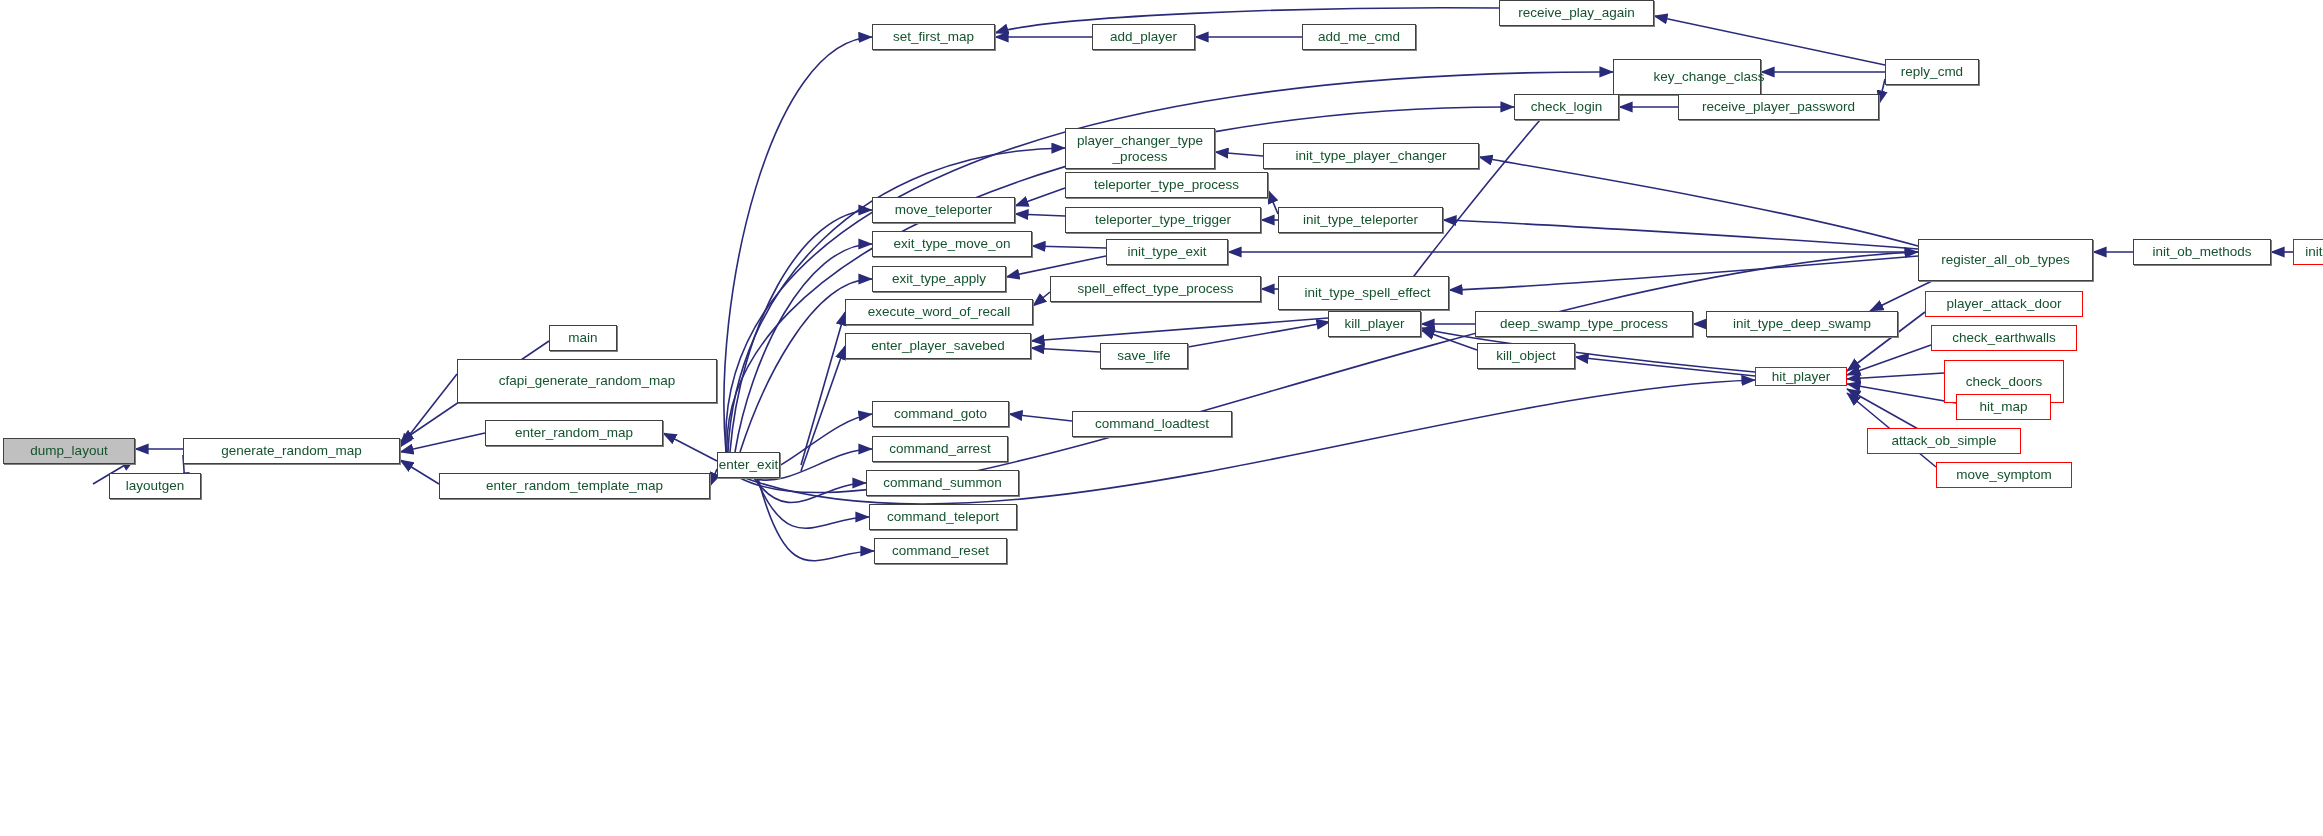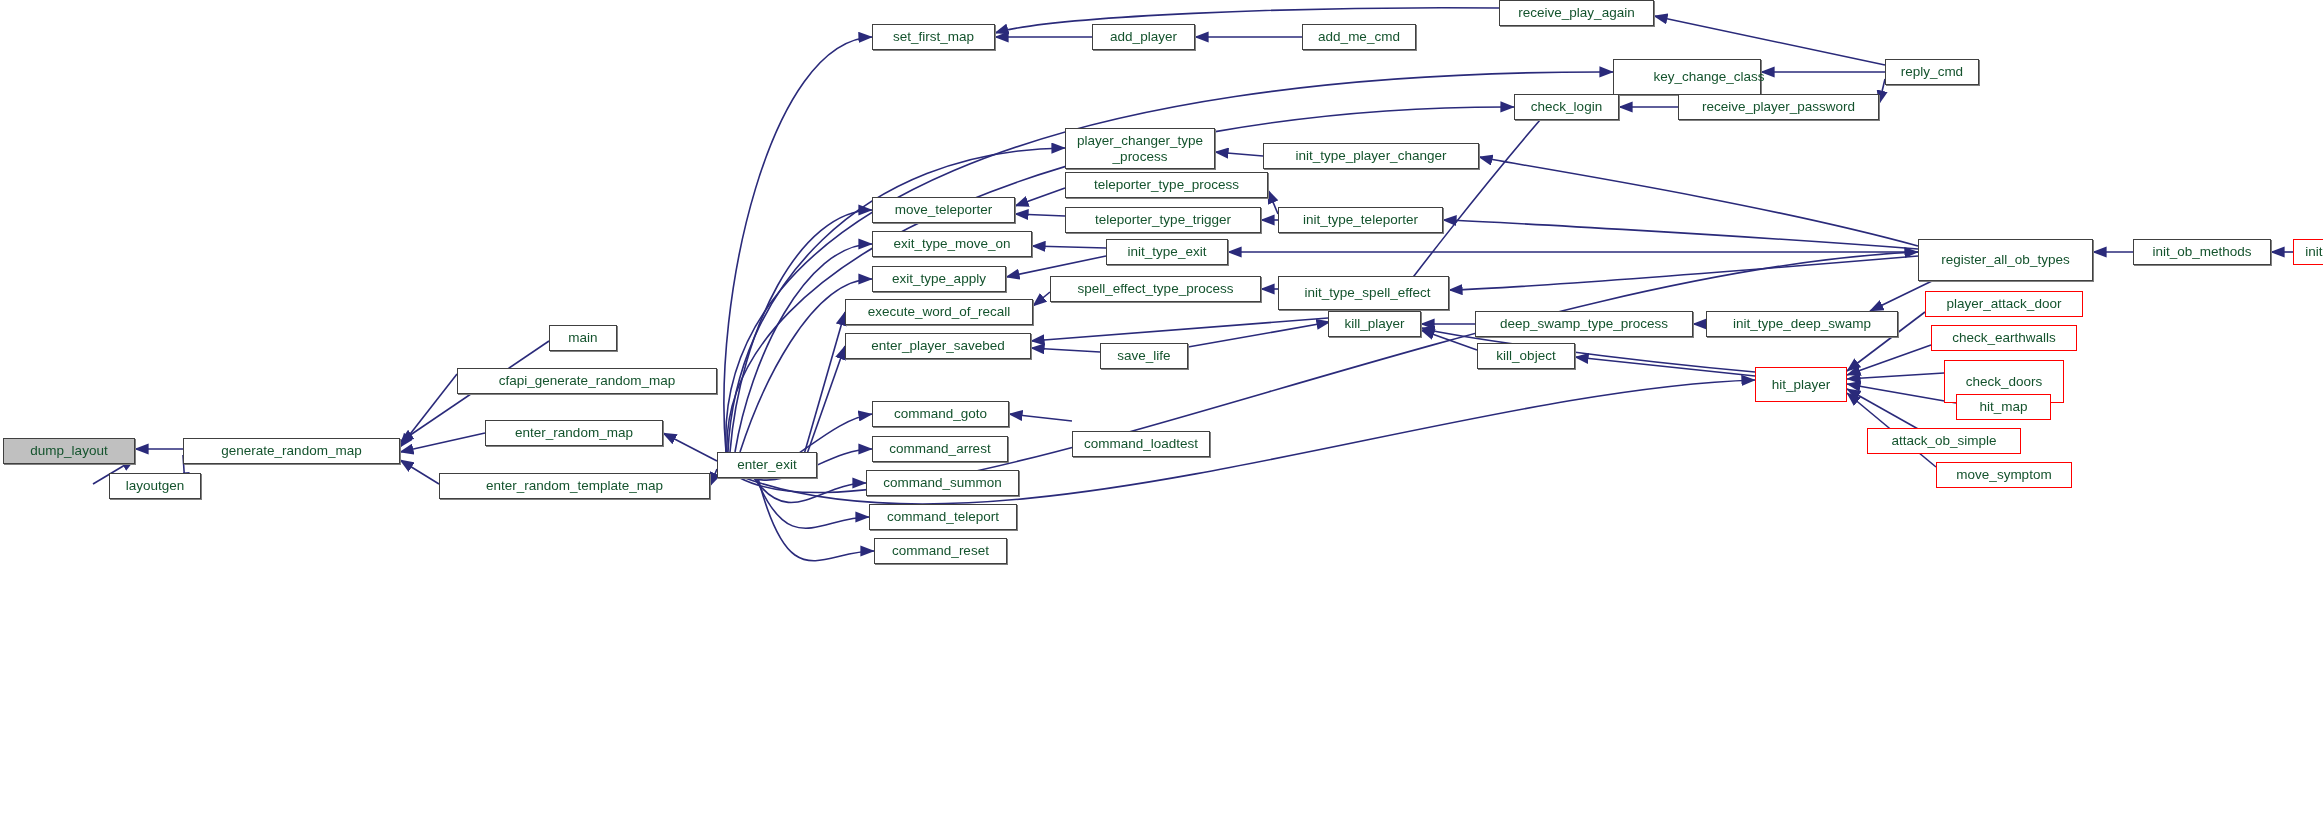--- a/index.html
+++ b/index.html
@@ -122,24 +122,24 @@
         <path d="M 2133 252 L 2093 252" fill="none" stroke="#2a2a7a" stroke-width="1.6" marker-end="url(#arrowhead)"></path>
         <path d="M 2293 252 L 2271 252" fill="none" stroke="#2a2a7a" stroke-width="1.6" marker-end="url(#arrowhead)"></path>
         <path d="M 1072 421 L 1009 414" fill="none" stroke="#2a2a7a" stroke-width="1.6" marker-end="url(#arrowhead)"></path>
       </g>
   </svg>
   <div id="node-layer">
       <div class="node grey" style="left: 3px; top: 438px; width: 132px; height: 26px;">dump_layout</div>
       <div class="node normal" style="left: 109px; top: 473px; width: 92px; height: 26px;">layoutgen</div>
       <div class="node normal" style="left: 183px; top: 438px; width: 217px; height: 26px;">generate_random_map</div>
       <div class="node normal" style="left: 549px; top: 325px; width: 68px; height: 26px;">main</div>
-      <div class="node normal" style="left: 457px; top: 359px; width: 260px; height: 26px; margin-top: 9px;">cfapi_generate_random_map</div>
+      <div class="node normal" style="left: 457px; top: 359px; width: 260px; height: 44px;">cfapi_generate_random_map</div>
       <div class="node normal" style="left: 485px; top: 420px; width: 178px; height: 26px;">enter_random_map</div>
       <div class="node normal" style="left: 439px; top: 473px; width: 271px; height: 26px;">enter_random_template_map</div>
-      <div class="node normal" style="left: 717px; top: 452px; width: 100px; height: 26px;">enter_exit</div>
+      <div class="node normal" style="left: 717px; top: 452px; width: 63px; height: 26px;">enter_exit</div>
       <div class="node normal" style="left: 872px; top: 24px; width: 123px; height: 26px;">set_first_map</div>
       <div class="node normal" style="left: 1092px; top: 24px; width: 103px; height: 26px;">add_player</div>
       <div class="node normal" style="left: 1302px; top: 24px; width: 114px; height: 26px;">add_me_cmd</div>
       <div class="node normal" style="left: 1499px; top: 0px; width: 155px; height: 26px;">receive_play_again</div>
       <div class="node normal" style="left: 1885px; top: 59px; width: 94px; height: 26px;">reply_cmd</div>
       <div class="node normal" style="left: 1613px; top: 59px; width: 148px; height: 36px; padding-left: 44px;">key_change_class</div>
       <div class="node normal" style="left: 1514px; top: 94px; width: 105px; height: 26px;">check_login</div>
       <div class="node normal" style="left: 1678px; top: 94px; width: 201px; height: 26px;">receive_player_password</div>
       <div class="node normal" style="left: 1065px; top: 128px; width: 150px; height: 41px;">player_changer_type
 _process</div>
@@ -156,27 +156,27 @@
       <div class="node normal" style="left: 845px; top: 299px; width: 188px; height: 26px;">execute_word_of_recall</div>
       <div class="node normal" style="left: 1328px; top: 311px; width: 93px; height: 26px;">kill_player</div>
       <div class="node normal" style="left: 1475px; top: 311px; width: 218px; height: 26px;">deep_swamp_type_process</div>
       <div class="node normal" style="left: 1706px; top: 311px; width: 192px; height: 26px;">init_type_deep_swamp</div>
       <div class="node normal" style="left: 845px; top: 333px; width: 186px; height: 26px;">enter_player_savebed</div>
       <div class="node normal" style="left: 1100px; top: 343px; width: 88px; height: 26px;">save_life</div>
       <div class="node normal" style="left: 1477px; top: 343px; width: 98px; height: 26px;">kill_object</div>
       <div class="node normal" style="left: 1918px; top: 239px; width: 175px; height: 42px;">register_all_ob_types</div>
       <div class="node normal" style="left: 2133px; top: 239px; width: 138px; height: 26px;">init_ob_methods</div>
       <div class="node red" style="left: 2293px; top: 239px; width: 42px; height: 26px;">init</div>
-      <div class="node red" style="left: 1755px; top: 367px; width: 92px; height: 35px;">hit_player</div>
+      <div class="node red" style="left: 1755px; top: 367px; width: 92px; height: 19px;">hit_player</div>
       <div class="node red" style="left: 1925px; top: 291px; width: 158px; height: 26px;">player_attack_door</div>
       <div class="node red" style="left: 1931px; top: 325px; width: 146px; height: 26px;">check_earthwalls</div>
       <div class="node red" style="left: 1944px; top: 360px; width: 120px; height: 43px;">check_doors</div>
       <div class="node red" style="left: 1956px; top: 394px; width: 95px; height: 26px;">hit_map</div>
       <div class="node red" style="left: 1867px; top: 428px; width: 154px; height: 26px;">attack_ob_simple</div>
       <div class="node red" style="left: 1936px; top: 462px; width: 136px; height: 26px;">move_symptom</div>
       <div class="node normal" style="left: 872px; top: 401px; width: 137px; height: 26px;">command_goto</div>
-      <div class="node normal" style="left: 1072px; top: 411px; width: 138px; height: 26px; margin-top: 20px;">command_loadtest</div>
+      <div class="node normal" style="left: 1072px; top: 411px; width: 160px; height: 26px;">command_loadtest</div>
       <div class="node normal" style="left: 872px; top: 436px; width: 136px; height: 26px;">command_arrest</div>
       <div class="node normal" style="left: 866px; top: 470px; width: 153px; height: 26px;">command_summon</div>
       <div class="node normal" style="left: 869px; top: 504px; width: 148px; height: 26px;">command_teleport</div>
       <div class="node normal" style="left: 874px; top: 538px; width: 133px; height: 26px;">command_reset</div>
     </div>
 </div>
 
 </body></html>

